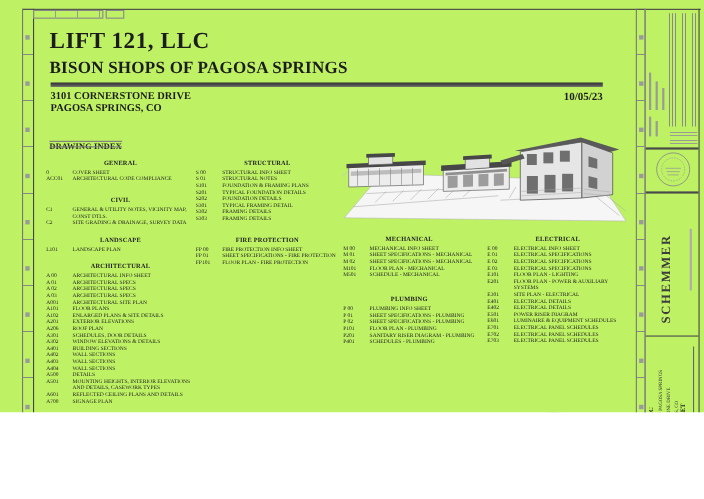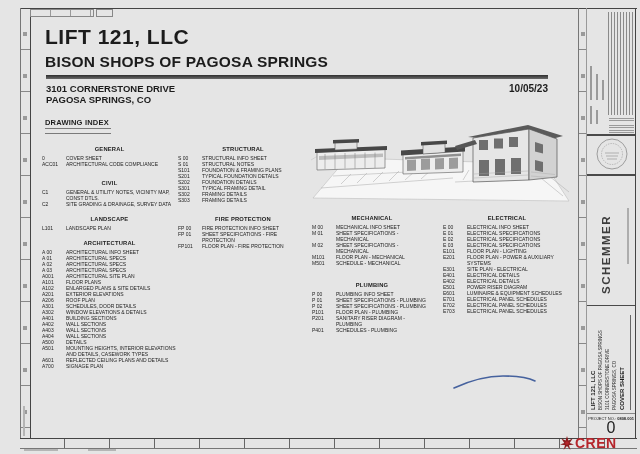--- a/index.html
+++ b/index.html
@@ -1,17 +1,17 @@
 <!DOCTYPE html>
 <html><head>
 <meta charset="utf-8">
 <style>
   html,body{margin:0;padding:0;background:#ffffff;}
-  .page{position:relative;width:640px;height:454px;background:#e5e5e5;overflow:hidden;
-        font-family:Liberation Sans, sans-serif;color:#1c1c1c;}
+  .page{position:relative;width:640px;height:375px;background:#bef264;overflow:hidden;
+        font-family:Liberation Serif, serif;color:#1c1c1c;}
   
   .frame-top{position:absolute;left:20px;top:8px;width:617px;height:0;border-top:1px solid #444;}
   .ruler-left,.ruler-right{position:absolute;top:8px;height:430px;border-left:1px solid #777;border-right:1px solid #444;
         background:repeating-linear-gradient(180deg,transparent 0 41px,#888 41px 42px);}
   .ruler-left{left:20px;width:9px;}
   .ruler-right{left:578px;width:7px;}
   .tickdots{position:absolute;left:2px;top:24px;width:4px;height:4px;background:#9a9a9a;
         box-shadow:0 42px 0 #9a9a9a,0 84px 0 #9a9a9a,0 126px 0 #9a9a9a,0 168px 0 #9a9a9a,
                    0 210px 0 #9a9a9a,0 252px 0 #9a9a9a,0 294px 0 #9a9a9a,0 336px 0 #9a9a9a,0 378px 0 #9a9a9a;}
   .ruler-bottom{position:absolute;left:20px;top:438px;width:617px;height:9px;border-top:1px solid #444;border-bottom:1px solid #777;
@@ -19,21 +19,21 @@
   .micro-bar{position:absolute;background:#b5b5b5;}
   .minibox{position:absolute;border:1px solid #888;background:
         repeating-linear-gradient(90deg,transparent 0 19px,#999 19px 20px);}
   
   .h-company{position:absolute;left:45px;top:25px;font-size:21px;font-weight:bold;letter-spacing:.5px;}
   .h-project{position:absolute;left:45px;top:53px;font-size:15.5px;font-weight:bold;letter-spacing:.2px;}
   .h-rule{position:absolute;left:46px;top:75px;width:502px;height:4px;background:linear-gradient(#2f2f2f,#6a6a6a);}
   .h-addr1{position:absolute;left:46px;top:83px;font-size:9.5px;font-weight:bold;}
   .h-addr2{position:absolute;left:46px;top:94px;font-size:9.5px;font-weight:bold;}
   .h-date{position:absolute;right:92px;top:83px;font-size:10px;font-weight:bold;}
-  .h-index{position:absolute;left:45px;top:118px;font-size:7.5px;font-weight:bold;letter-spacing:.2px;}
+  .h-index{position:absolute;left:45px;top:128px;font-size:7.5px;font-weight:bold;letter-spacing:.2px;}
   .h-index-rule{position:absolute;left:45px;top:128px;width:66px;height:4px;
         border-top:1.5px solid #7a7a7a;border-bottom:1.5px solid #7a7a7a;}
   
   .idx-col{position:absolute;font-size:5px;line-height:6px;color:#222;}
   #idx-col-1{left:42px;top:146px;width:135px;}
   #idx-col-2{left:178px;top:146px;width:130px;}
   #idx-col-3{left:312px;top:215px;width:120px;}
   #idx-col-4{left:443px;top:215px;width:128px;}
   .idx-title{font-size:5.8px;font-weight:bold;text-align:center;height:6px;margin-bottom:3px;letter-spacing:.2px;}
   .idx-row{display:flex;}

